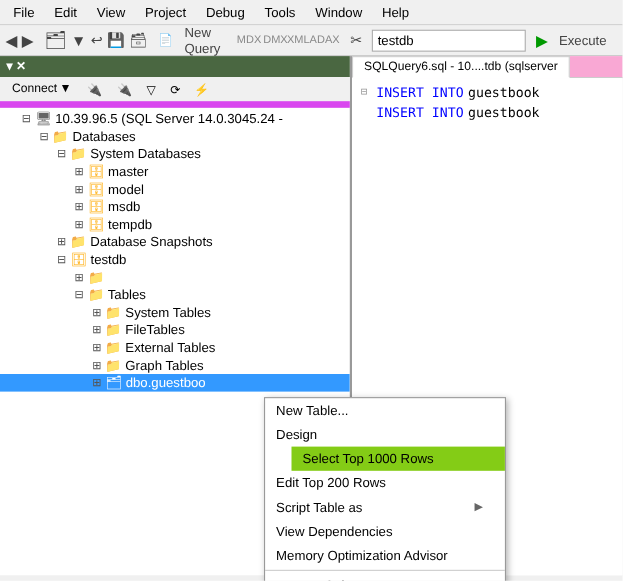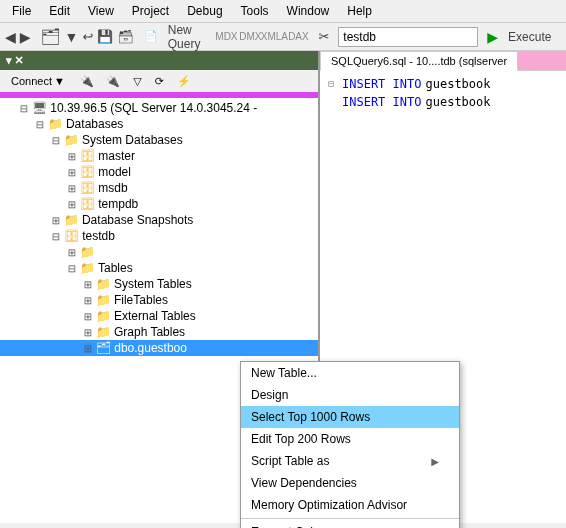--- a/index.html
+++ b/index.html
@@ -206,21 +206,21 @@
     }
     .ctx-item {
       padding: 4px 20px 4px 10px;
       cursor: pointer;
       font-size: 12px;
       display: flex;
       align-items: center;
       justify-content: space-between;
       white-space: nowrap;
     }
-    .ctx-item.highlighted { background: #7dd3fc; }
+    .ctx-item.highlighted { background: #84cc16; margin-left: 24px; }
     .ctx-separator {
       border-top: 1px solid #ccc;
       margin: 2px 0;
     }
     .ctx-arrow { font-size: 10px; color: #666; }
   </style>
 </head>
 <body>
 
 <div class="menu-bar">

